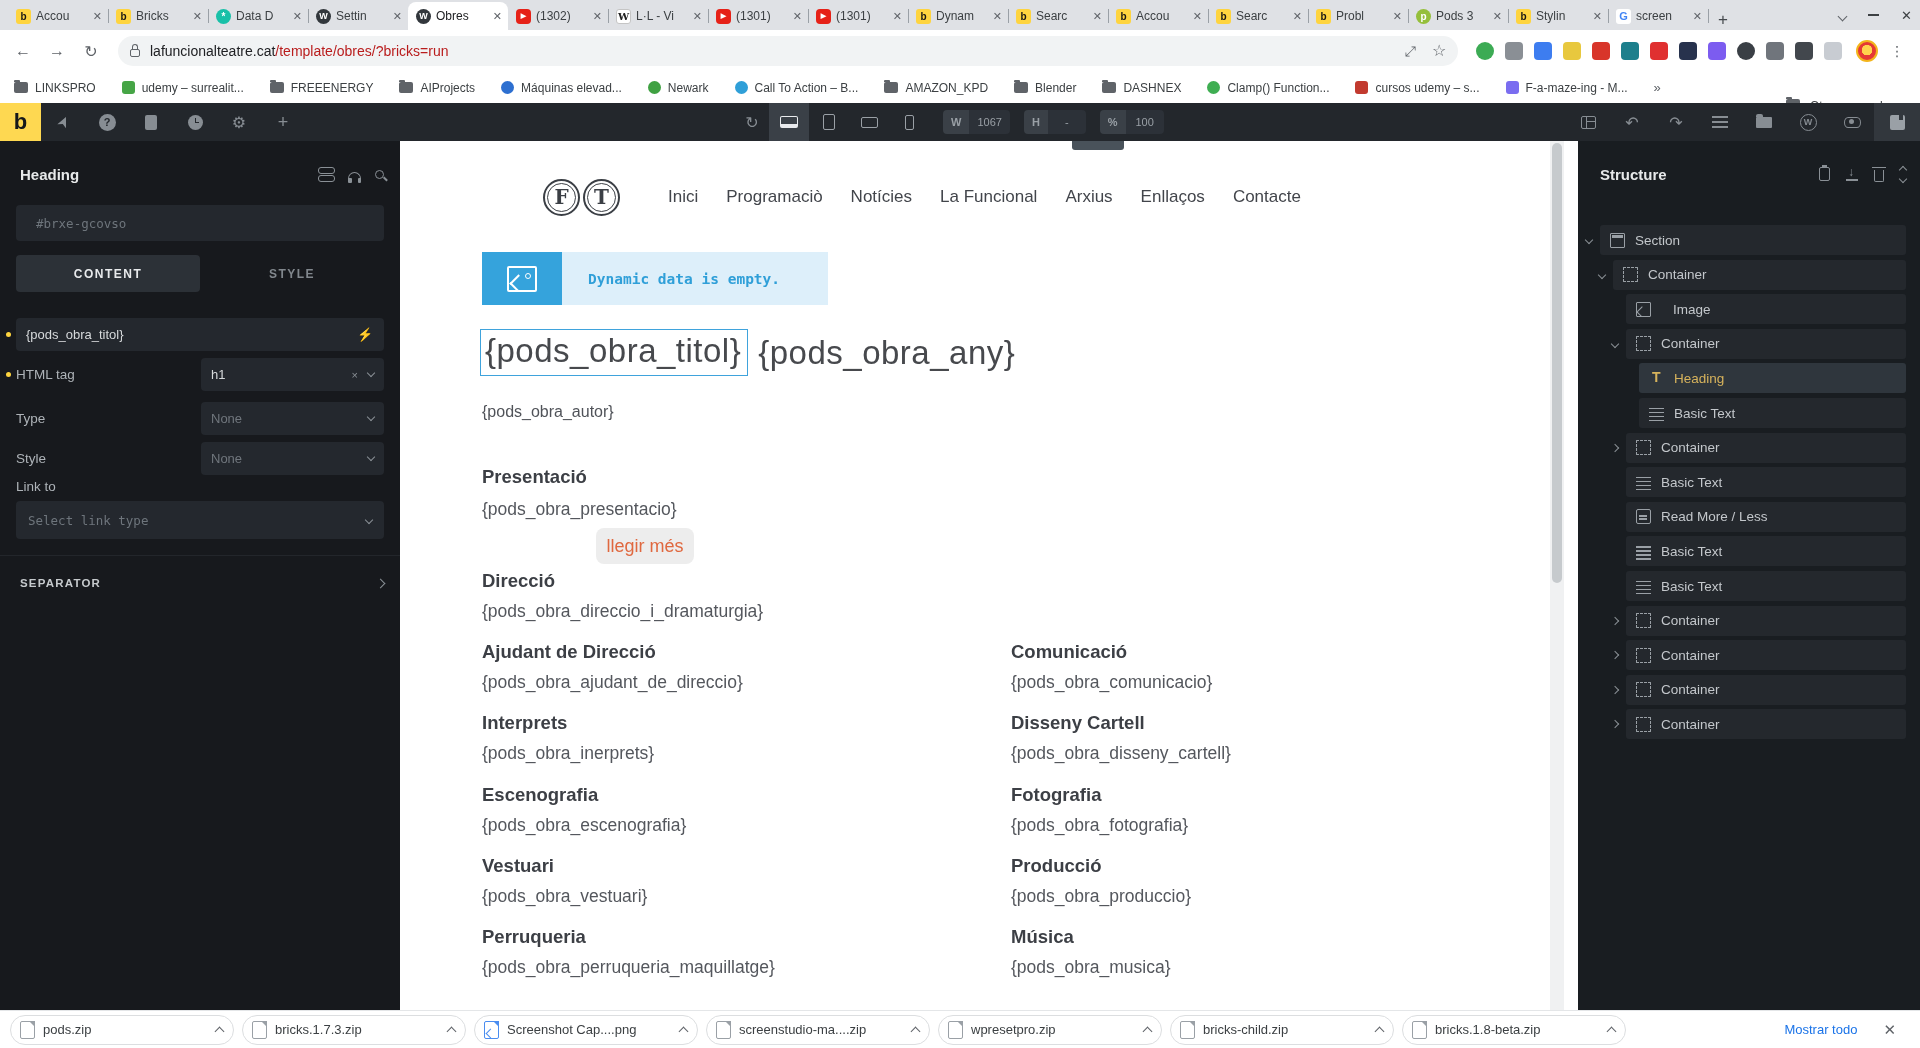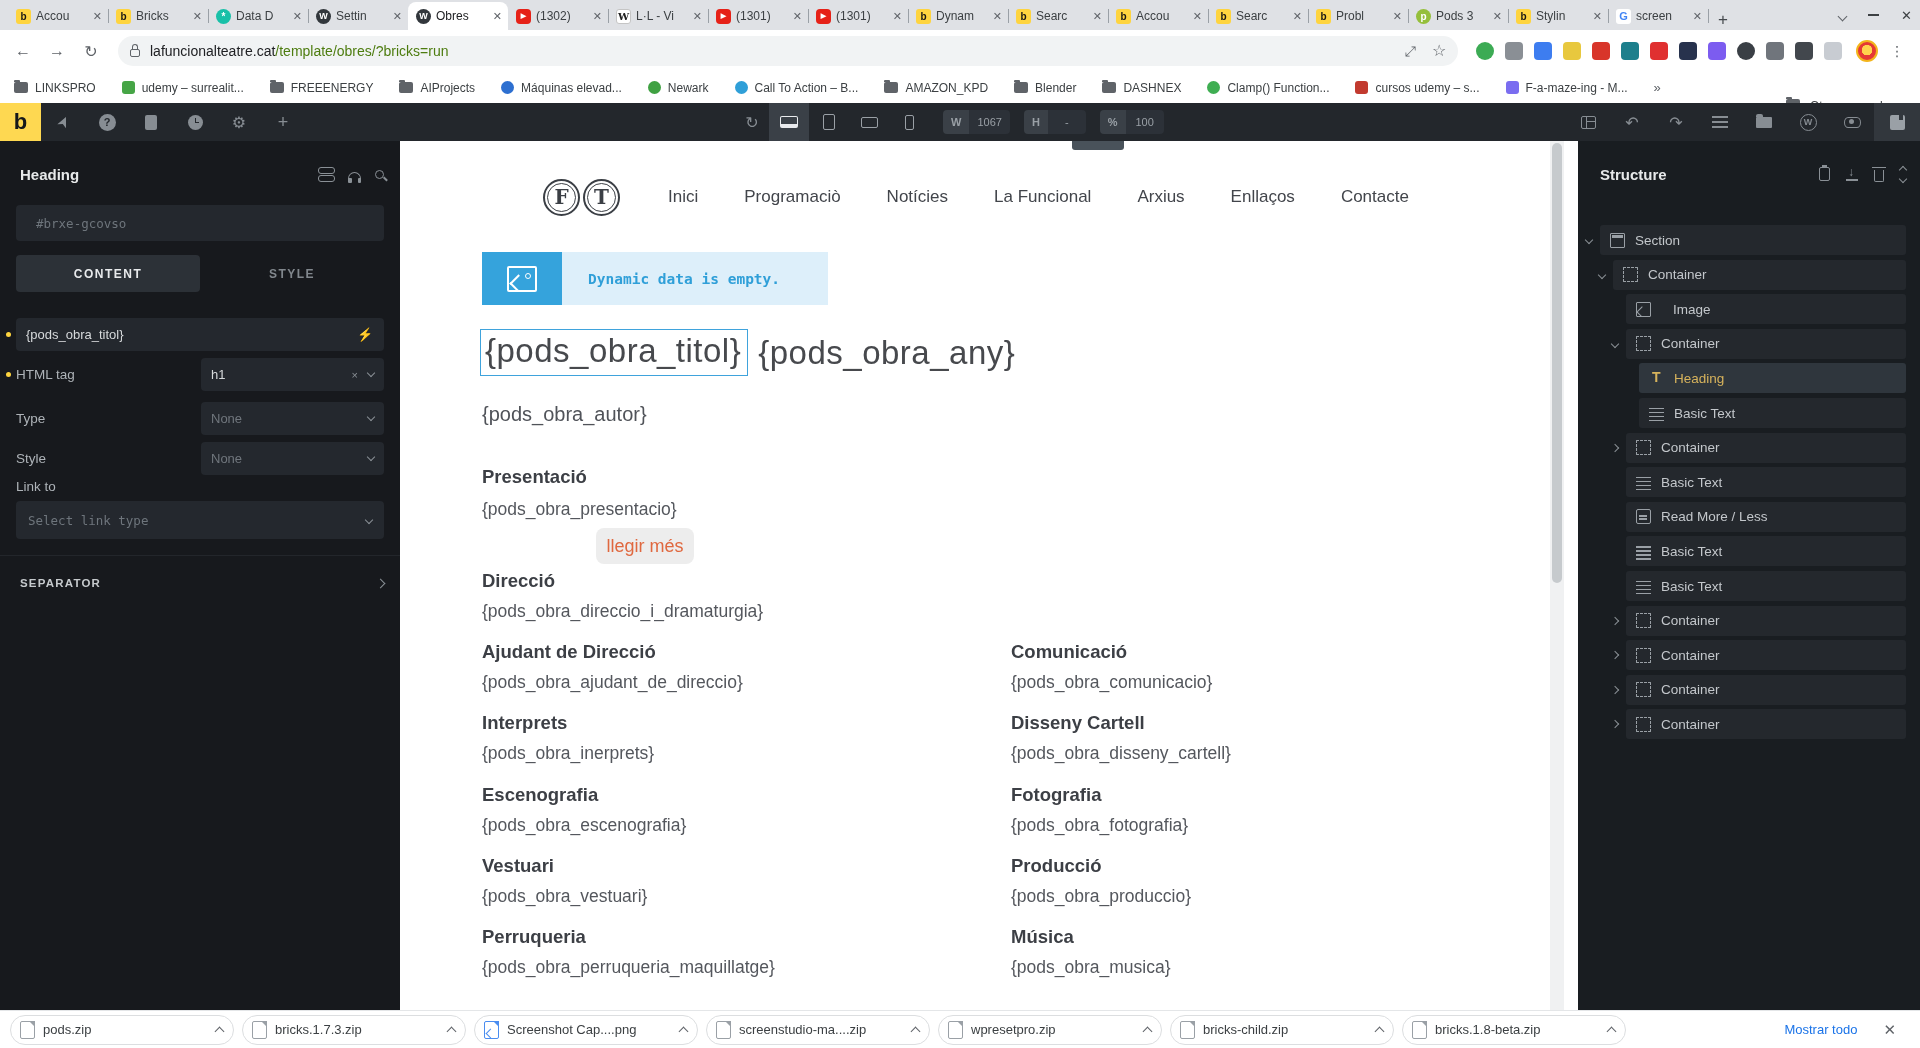--- a/index.html
+++ b/index.html
@@ -31,21 +31,21 @@
   .dash{display:inline-block;width:11px;height:1.8px;background:#3c4043;}
   .xglyph{font-size:13px;color:#3c4043;}
 
   
   #addressbar{left:0;top:30px;width:1920px;height:42px;background:#fff;display:flex;align-items:center;padding:0 10px;}
   .navbtn{width:26px;display:flex;justify-content:center;font-size:16px;color:#5f6368;margin-right:8px;}
   #omnibox{flex:none;width:1340px;height:30px;background:#f1f3f4;border-radius:15px;display:flex;align-items:center;padding:0 12px;margin-left:6px;}
   .lock{width:10px;height:8px;border:1.6px solid #5f6368;border-radius:2px;position:relative;margin-top:4px;flex:none;}
   .lock::before{content:"";position:absolute;left:1px;top:-6px;width:4px;height:5px;border:1.6px solid #5f6368;border-bottom:none;border-radius:4px 4px 0 0;}
   #url{margin-left:10px;font-size:14px;color:#202124;white-space:nowrap;flex:1;}
-  #url .path{color:#4d7c0f;}
+  #url .path{color:#b91c1c;}
   .omni-ic{color:#5f6368;font-size:14px;margin-left:16px;flex:none;}
   .star{width:14px;height:14px;position:relative;color:#5f6368;font-size:16px;line-height:14px;}
   #extrow{display:flex;align-items:center;gap:11px;margin-left:18px;}
   .ext{width:18px;height:18px;border-radius:4px;flex:none;}
   #avatar{width:22px;height:22px;border-radius:50%;background:radial-gradient(circle at 50% 45%,#ffd34d 0 38%,#e53935 40% 100%);margin-left:14px;border:2px solid #f3b51c;}
   #menu3{margin-left:12px;color:#5f6368;font-size:14px;letter-spacing:0;}
 
   
   #bookmarks{left:0;top:72px;width:1920px;height:31px;background:#fff;display:flex;align-items:center;padding:0 14px;font-size:12px;color:#3c4043;}
   .bm{display:flex;align-items:center;gap:7px;margin-right:26px;white-space:nowrap;}
@@ -124,31 +124,31 @@
   .chev-r{width:7px;height:7px;border-right:1.7px solid #8a9096;border-bottom:1.7px solid #8a9096;transform:rotate(-45deg);margin-left:auto;}
 
   
   #canvas{left:400px;top:141px;width:1164px;height:869px;background:#ffffff;overflow:hidden;}
   #cnotch{position:absolute;left:672px;top:0;width:52px;height:9px;background:#49525a;border-radius:0 0 3px 3px;}
   #cnav{position:absolute;left:82px;top:30px;width:1000px;height:52px;display:flex;align-items:center;}
   #clogo{display:flex;gap:3px;margin-left:61px;}
   .logo-circ{width:37px;height:37px;border:2.6px solid #3b3f45;border-radius:50%;display:flex;align-items:center;justify-content:center;position:relative;}
   .logo-circ::before{content:"";position:absolute;inset:2px;border:1.6px solid #3b3f45;border-radius:50%;}
   .logo-ltr{font-family:"DejaVu Serif",serif;font-weight:700;font-size:20px;color:#3b3f45;z-index:1;}
-  #cmenu{display:flex;gap:46px;margin-left:48px;font-size:17px;color:#42454b;}
+  #cmenu{display:flex;gap:28px;margin-left:48px;font-size:17px;color:#42454b;}
   #cnotice{position:absolute;left:82px;top:111px;width:346px;height:53px;display:flex;background:#ddeffa;}
   #cnotice-ic{width:80px;height:53px;background:#35a3dc;display:flex;align-items:center;justify-content:center;flex:none;}
   .imgph{width:30px;height:26px;border:2px solid #fff;border-radius:2px;position:relative;overflow:hidden;}
   .imgph::before{content:"";position:absolute;left:3px;top:9px;width:11px;height:11px;background:transparent;border:2px solid #fff;border-top:none;border-right:none;transform:rotate(45deg);}
   .imgph::after{content:"";position:absolute;right:4px;top:5px;width:4px;height:4px;border-radius:50%;border:1.6px solid #fff;}
   #cnotice-tx{flex:1;display:flex;align-items:center;padding-left:26px;font-family:"DejaVu Sans Mono",monospace;font-size:14.5px;font-weight:700;color:#2f9fd8;}
   #ch1{position:absolute;left:80px;top:188px;font-size:33px;font-weight:500;color:#47494d;letter-spacing:.5px;display:flex;align-items:center;}
   #ch1 .selbox{border:1.6px solid #3fa3dc;padding:2px 6px 5px 4px;}
   #ch1 .rest{margin-left:10px;}
-  #cautor{position:absolute;left:82px;top:262px;font-size:20px;color:#505359;}
+  #cautor{position:absolute;left:82px;top:262px;font-size:16px;color:#505359;}
   .cbold{position:absolute;font-size:18.5px;font-weight:700;color:#3c3f45;}
   .cfield{position:absolute;font-size:17.5px;color:#54575d;}
   #cmore{position:absolute;left:196px;top:387px;width:98px;height:36px;background:#ededed;border-radius:8px;display:flex;align-items:center;justify-content:center;font-size:18px;color:#e0683f;}
   #cscroll{position:absolute;right:0;top:0;width:14px;height:869px;background:#f0f1f2;}
   #cscroll .thumb{position:absolute;left:2px;right:2px;top:2px;height:440px;background:#c6cacd;border-radius:5px;}
 
   
   #spanel{left:1578px;top:141px;width:342px;height:869px;background:#191d21;}
   #sp-head{position:absolute;left:22px;right:14px;top:20px;height:26px;display:flex;align-items:center;}
   #sp-title{font-size:15px;font-weight:700;color:#e7e9ea;}

